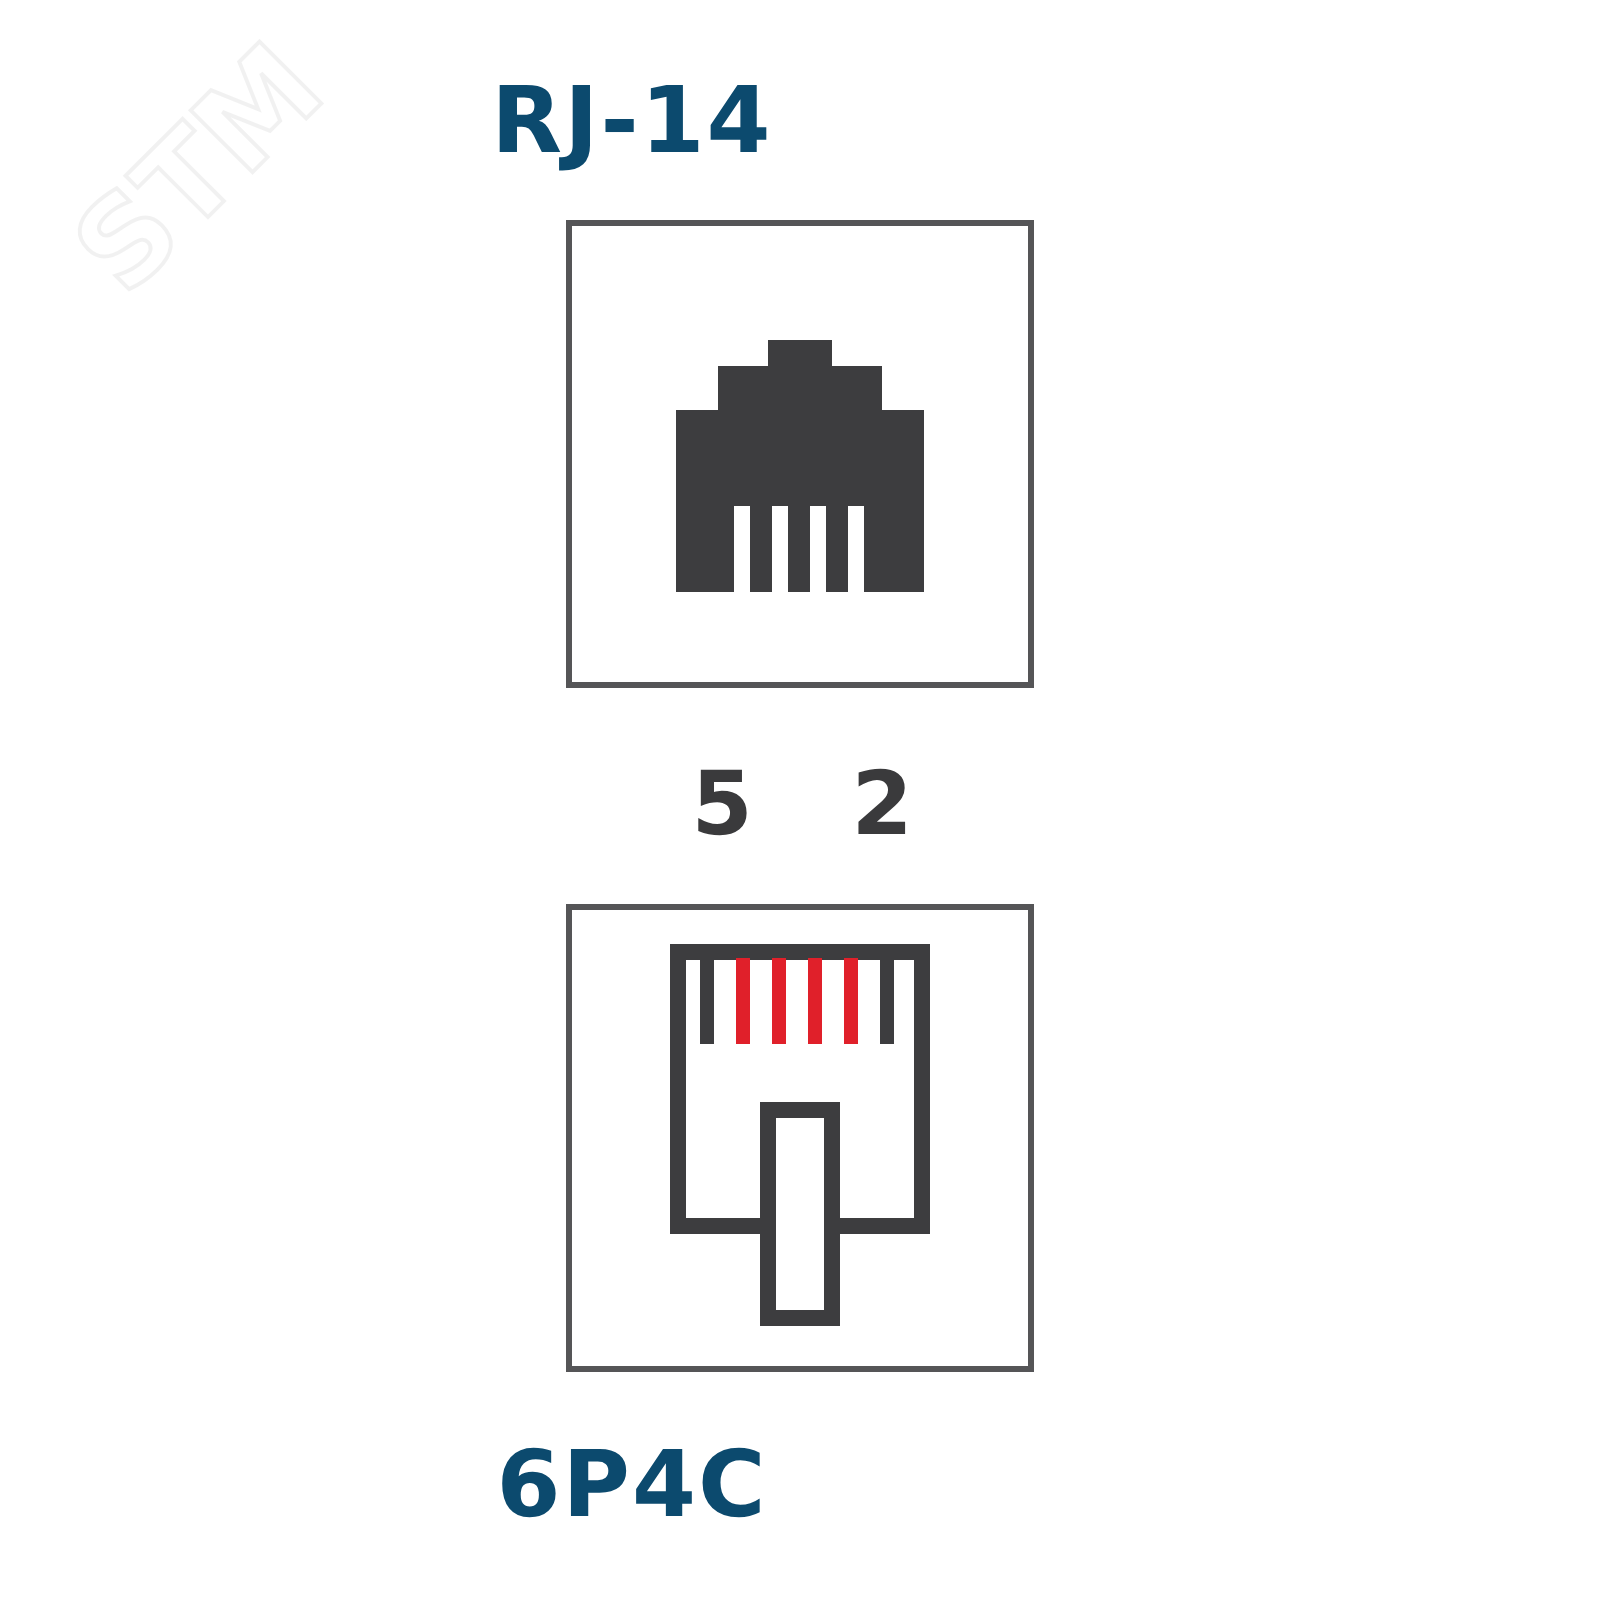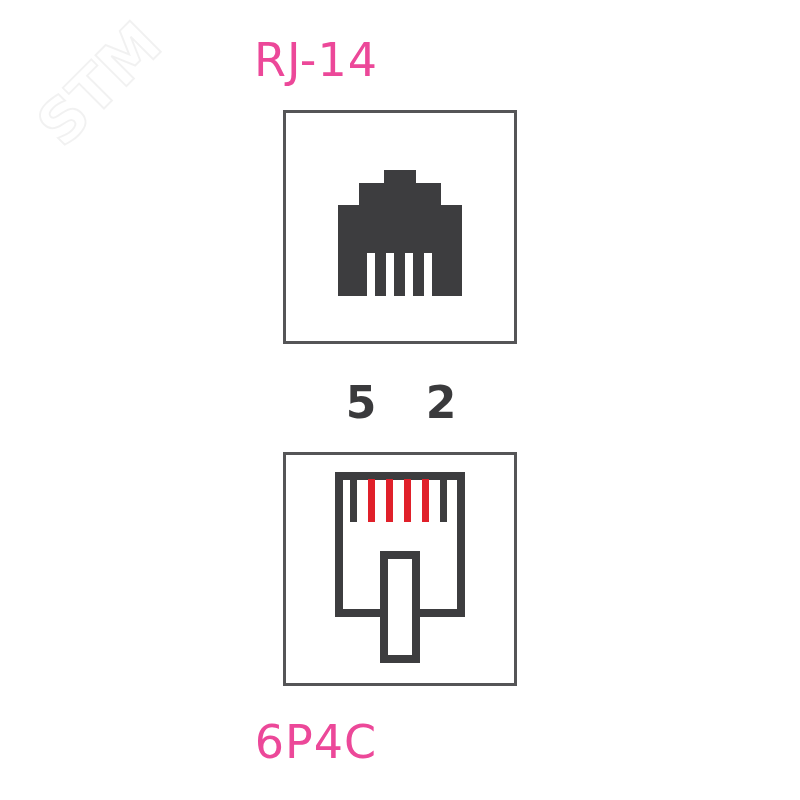--- a/index.html
+++ b/index.html
@@ -13,23 +13,23 @@
       position: relative;
       overflow: hidden;
       font-family: "DejaVu Sans", "Liberation Sans", sans-serif;
       color: #3a3a3c;
     }
     .label {
       position: absolute;
       left: 0;
       width: 632px;
       text-align: center;
-      font-weight: normal;
+      font-weight: bold;
       letter-spacing: 1px;
-      color: #ec4899;
+      color: #0c4a6e;
     }
     #title-label {
       top: 30px;
       font-size: 46px;
       line-height: 60px;
     }
     #pin-label-left {
       position: absolute;
       top: 375px;
       left: 336px;

